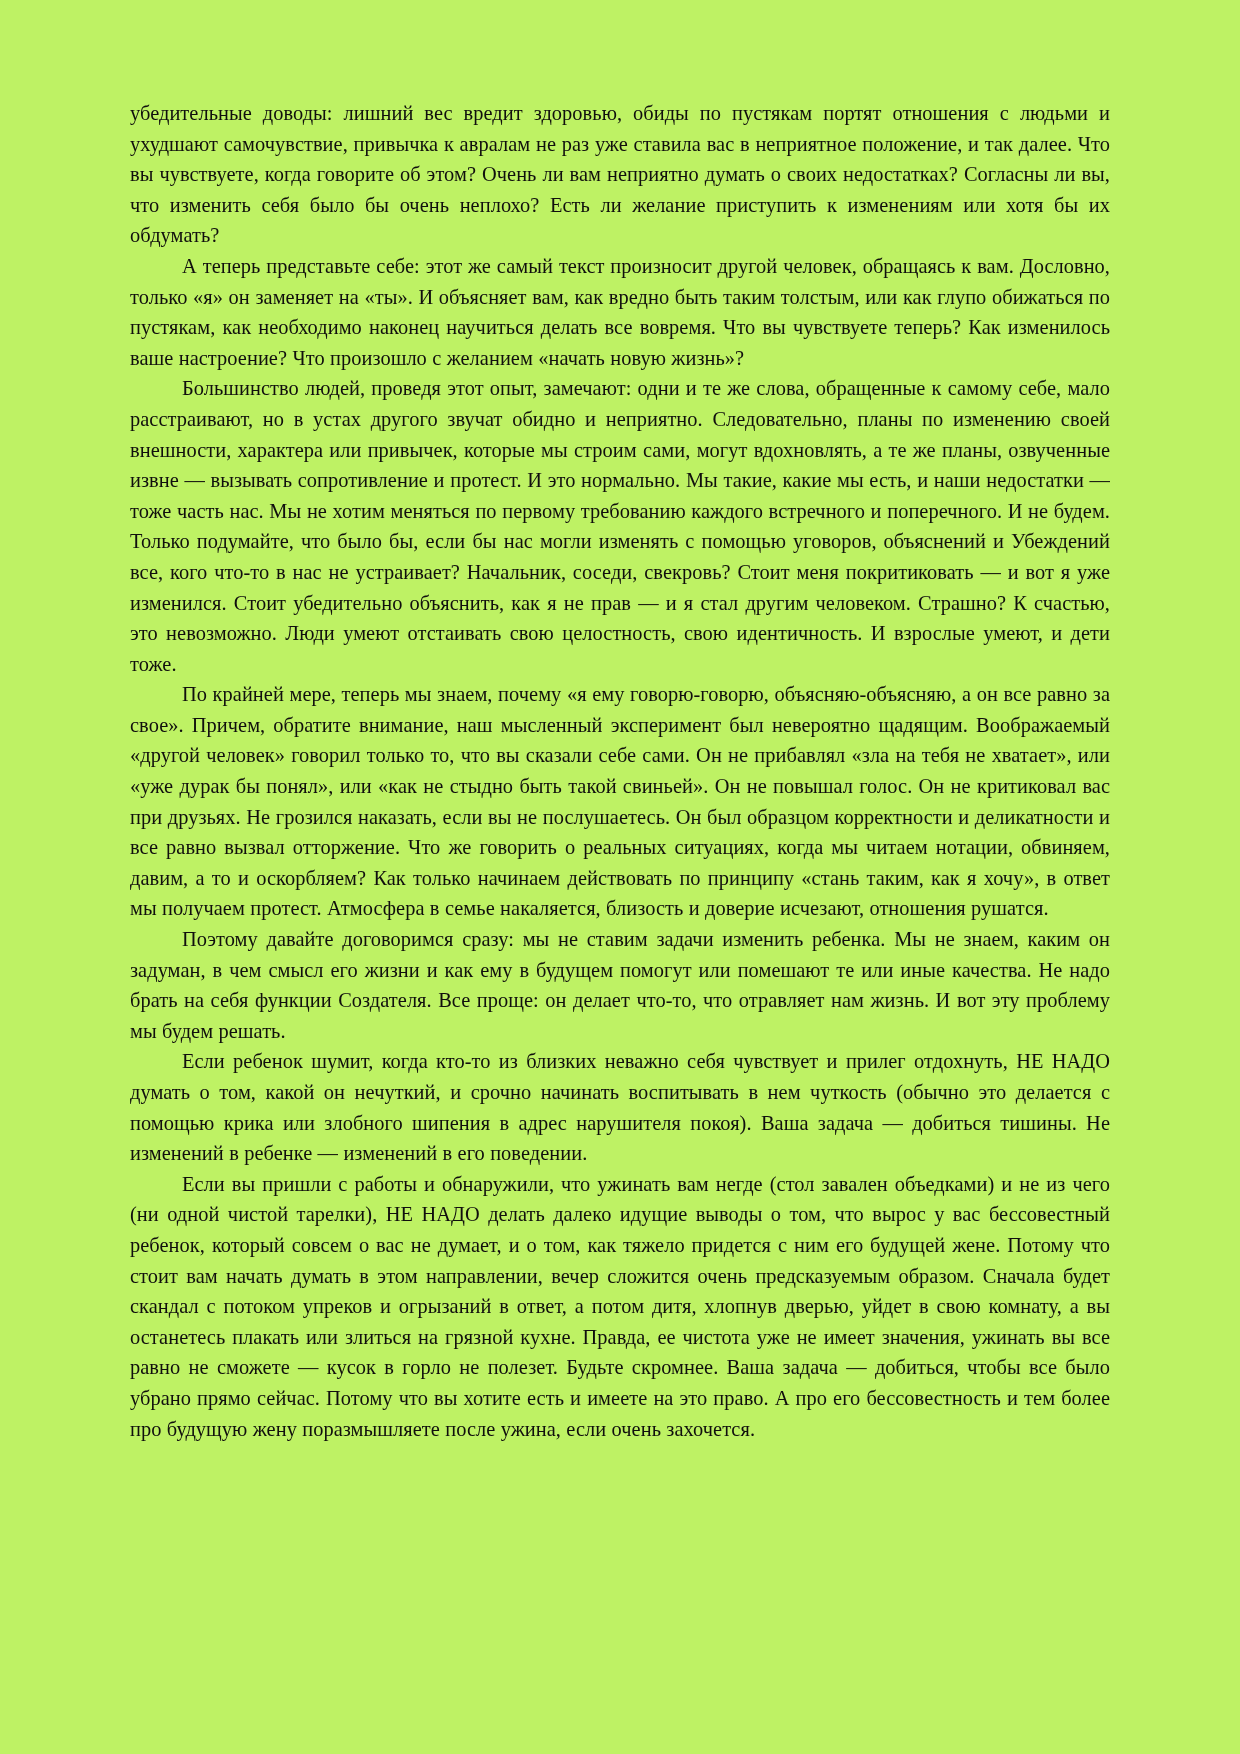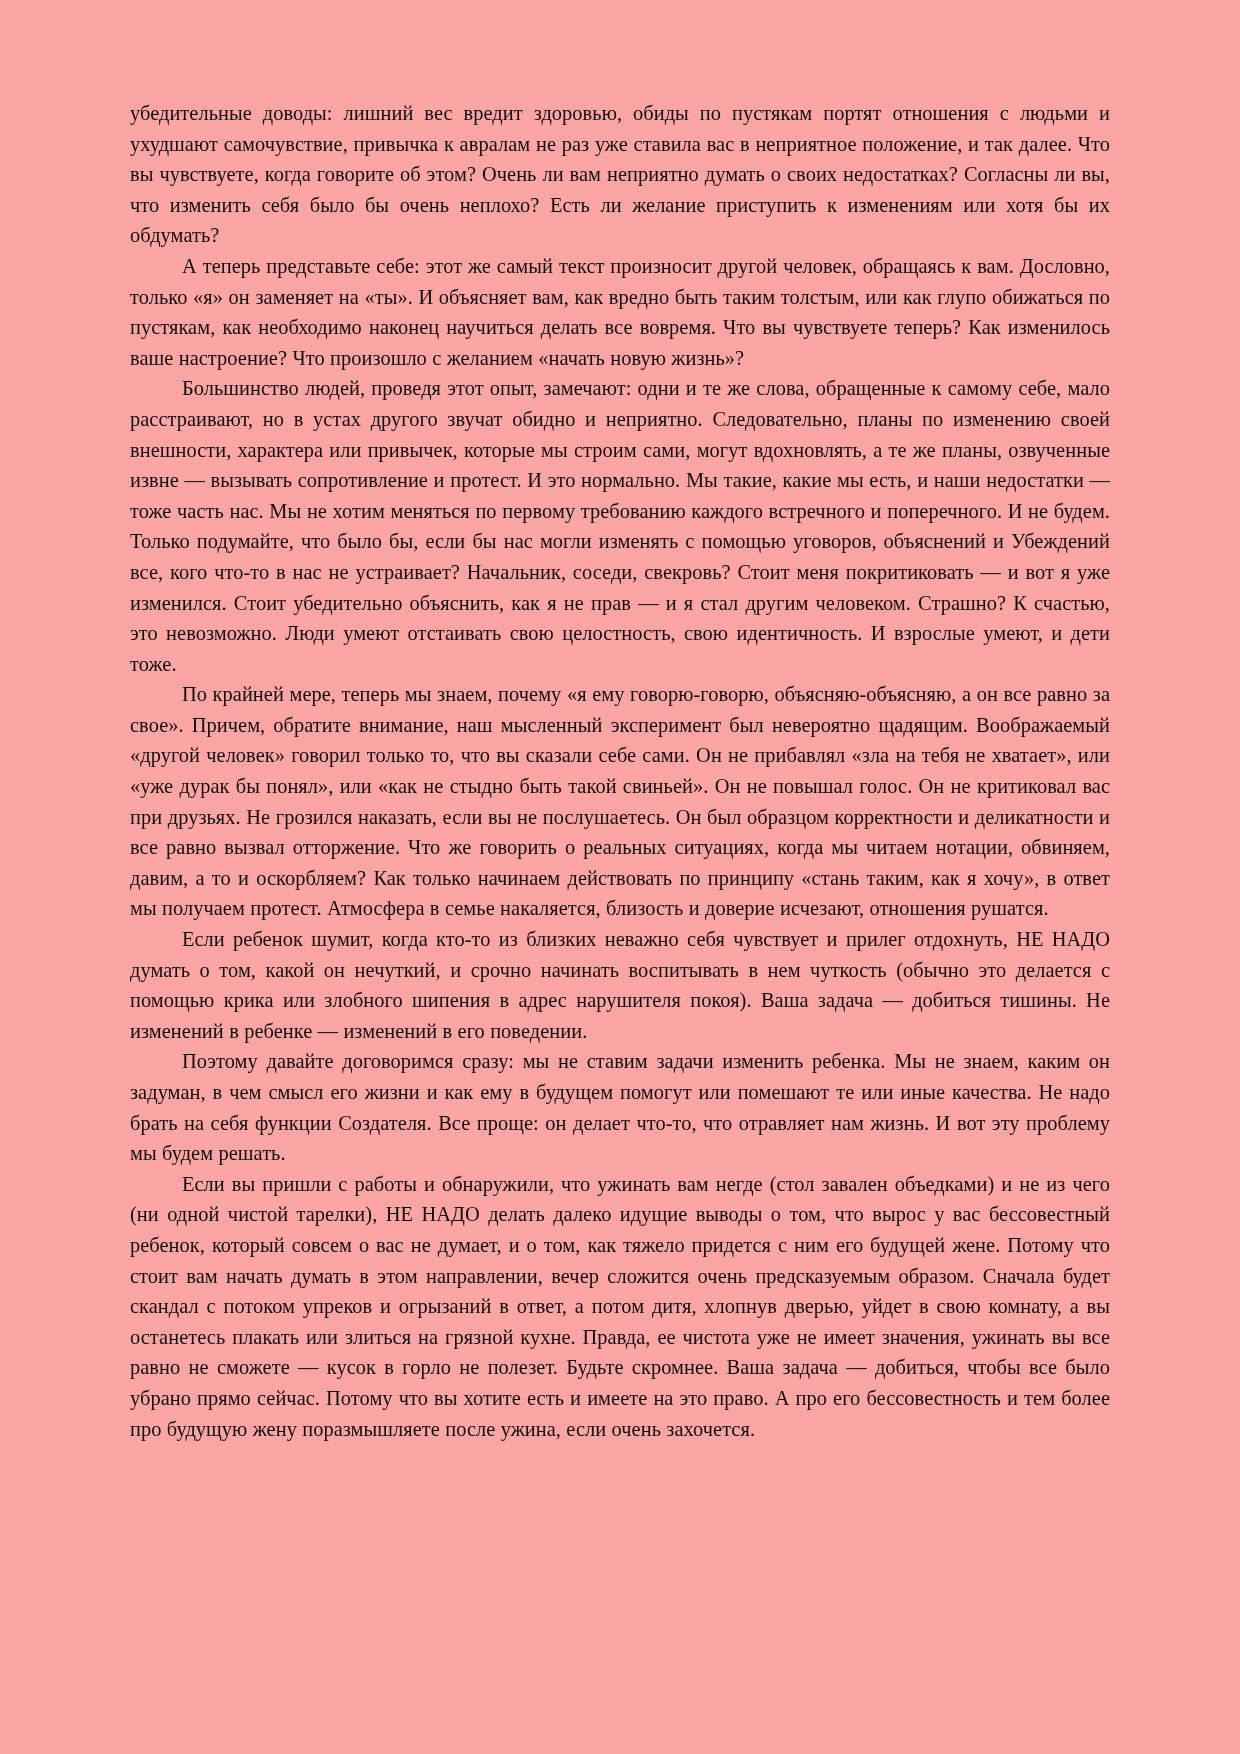--- a/index.html
+++ b/index.html
@@ -11,21 +11,21 @@
   body {
     width: 1240px;
     height: 1754px;
     overflow: hidden;
     font-family: "Liberation Serif", "DejaVu Serif", serif;
   }
   #page {
     position: relative;
     width: 1240px;
     height: 1754px;
-    background: #fca5a5;
+    background: #bef264;
     box-sizing: border-box;
   }
   #text-column {
     position: absolute;
     left: 130px;
     top: 98px;
     width: 980px;
     color: #100f0d;
   }
   p.para {
@@ -51,17 +51,17 @@
 </style>
 </head>
 <body>
 
 <div id="page">
   <div id="text-column">
     <p class="para">убедительные доводы: лишний вес вредит здоровью, обиды по пустякам портят отношения с людьми и ухудшают самочувствие, привычка к авралам не раз уже ставила вас в неприятное положение, и так далее. Что вы чувствуете, когда говорите об этом? Очень ли вам неприятно думать о своих недостатках? Согласны ли вы, что изменить себя было бы очень неплохо? Есть ли желание приступить к изменениям или хотя бы их обдумать?</p>
     <p class="para indent">А теперь представьте себе: этот же самый текст произносит другой человек, обращаясь к вам. Дословно, только «я» он заменяет на «ты». И объясняет вам, как вредно быть таким толстым, или как глупо обижаться по пустякам, как необходимо наконец научиться делать все вовремя. Что вы чувствуете теперь? Как изменилось ваше настроение? Что произошло с желанием «начать новую жизнь»?</p>
     <p class="para indent">Большинство людей, проведя этот опыт, замечают: одни и те же слова, обращенные к самому себе, мало расстраивают, но в устах другого звучат обидно и неприятно. Следовательно, планы по изменению своей внешности, характера или привычек, которые мы строим сами, могут вдохновлять, а те же планы, озвученные извне — вызывать сопротивление и протест. И это нормально. Мы такие, какие мы есть, и наши недостатки — тоже часть нас. Мы не хотим меняться по первому требованию каждого встречного и поперечного. И не будем. Только подумайте, что было бы, если бы нас могли изменять с помощью уговоров, объяснений и Убеждений все, кого что-то в нас не устраивает? Начальник, соседи, свекровь? Стоит меня покритиковать — и вот я уже изменился. Стоит убедительно объяснить, как я не прав — и я стал другим человеком. Страшно? К счастью, это невозможно. Люди умеют отстаивать свою целостность, свою идентичность. И взрослые умеют, и дети тоже.</p>
     <p class="para indent">По крайней мере, теперь мы знаем, почему «я ему говорю-говорю, объясняю-объясняю, а он все равно за свое». Причем, обратите внимание, наш мысленный эксперимент был невероятно щадящим. Воображаемый «другой человек» говорил только то, что вы сказали себе сами. Он не прибавлял «зла на тебя не хватает», или «уже дурак бы понял», или «как не стыдно быть такой свиньей». Он не повышал голос. Он не критиковал вас при друзьях. Не грозился наказать, если вы не послушаетесь. Он был образцом корректности и деликатности и все равно вызвал отторжение. Что же говорить о реальных ситуациях, когда мы читаем нотации, обвиняем, давим, а то и оскорбляем? Как только начинаем действовать по принципу «стань таким, как я хочу», в ответ мы получаем протест. Атмосфера в семье накаляется, близость и доверие исчезают, отношения рушатся.</p>
+    <p class="para indent">Поэтому давайте договоримся сразу: мы не ставим задачи изменить ребенка. Мы не знаем, каким он задуман, в чем смысл его жизни и как ему в будущем помогут или помешают те или иные качества. Не надо брать на себя функции Создателя. Все проще: он делает что-то, что отравляет нам жизнь. И вот эту проблему мы будем решать.</p>
     <p class="para indent">Если ребенок шумит, когда кто-то из близких неважно себя чувствует и прилег отдохнуть, НЕ НАДО думать о том, какой он нечуткий, и срочно начинать воспитывать в нем чуткость (обычно это делается с помощью крика или злобного шипения в адрес нарушителя покоя). Ваша задача — добиться тишины. Не изменений в ребенке — изменений в его поведении.</p>
-    <p class="para indent">Поэтому давайте договоримся сразу: мы не ставим задачи изменить ребенка. Мы не знаем, каким он задуман, в чем смысл его жизни и как ему в будущем помогут или помешают те или иные качества. Не надо брать на себя функции Создателя. Все проще: он делает что-то, что отравляет нам жизнь. И вот эту проблему мы будем решать.</p>
     <p class="para indent">Если вы пришли с работы и обнаружили, что ужинать вам негде (стол завален объедками) и не из чего (ни одной чистой тарелки), НЕ НАДО делать далеко идущие выводы о том, что вырос у вас бессовестный ребенок, который совсем о вас не думает, и о том, как тяжело придется с ним его будущей жене. Потому что стоит вам начать думать в этом направлении, вечер сложится очень предсказуемым образом. Сначала будет скандал с потоком упреков и огрызаний в ответ, а потом дитя, хлопнув дверью, уйдет в свою комнату, а вы останетесь плакать или злиться на грязной кухне. Правда, ее чистота уже не имеет значения, ужинать вы все равно не сможете — кусок в горло не полезет. Будьте скромнее. Ваша задача — добиться, чтобы все было убрано прямо сейчас. Потому что вы хотите есть и имеете на это право. А про его бессовестность и тем более про будущую жену поразмышляете после ужина, если очень захочется.</p>
   </div>
 </div>
 
 </body></html>

